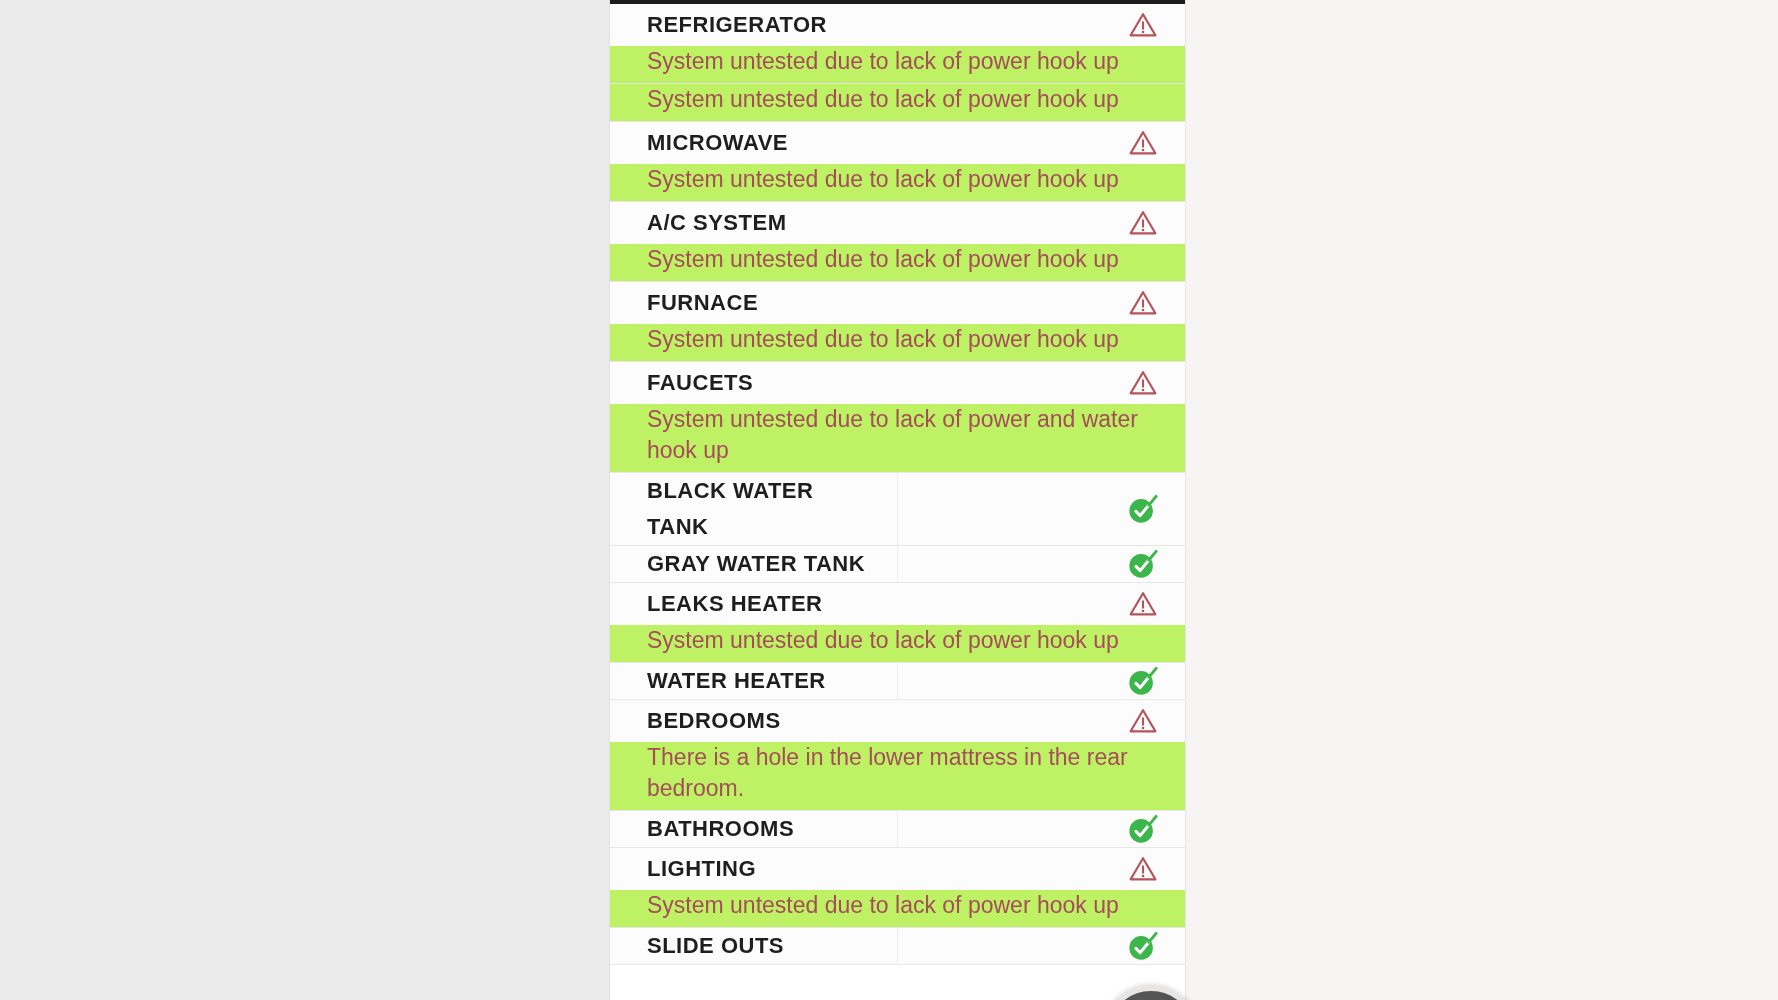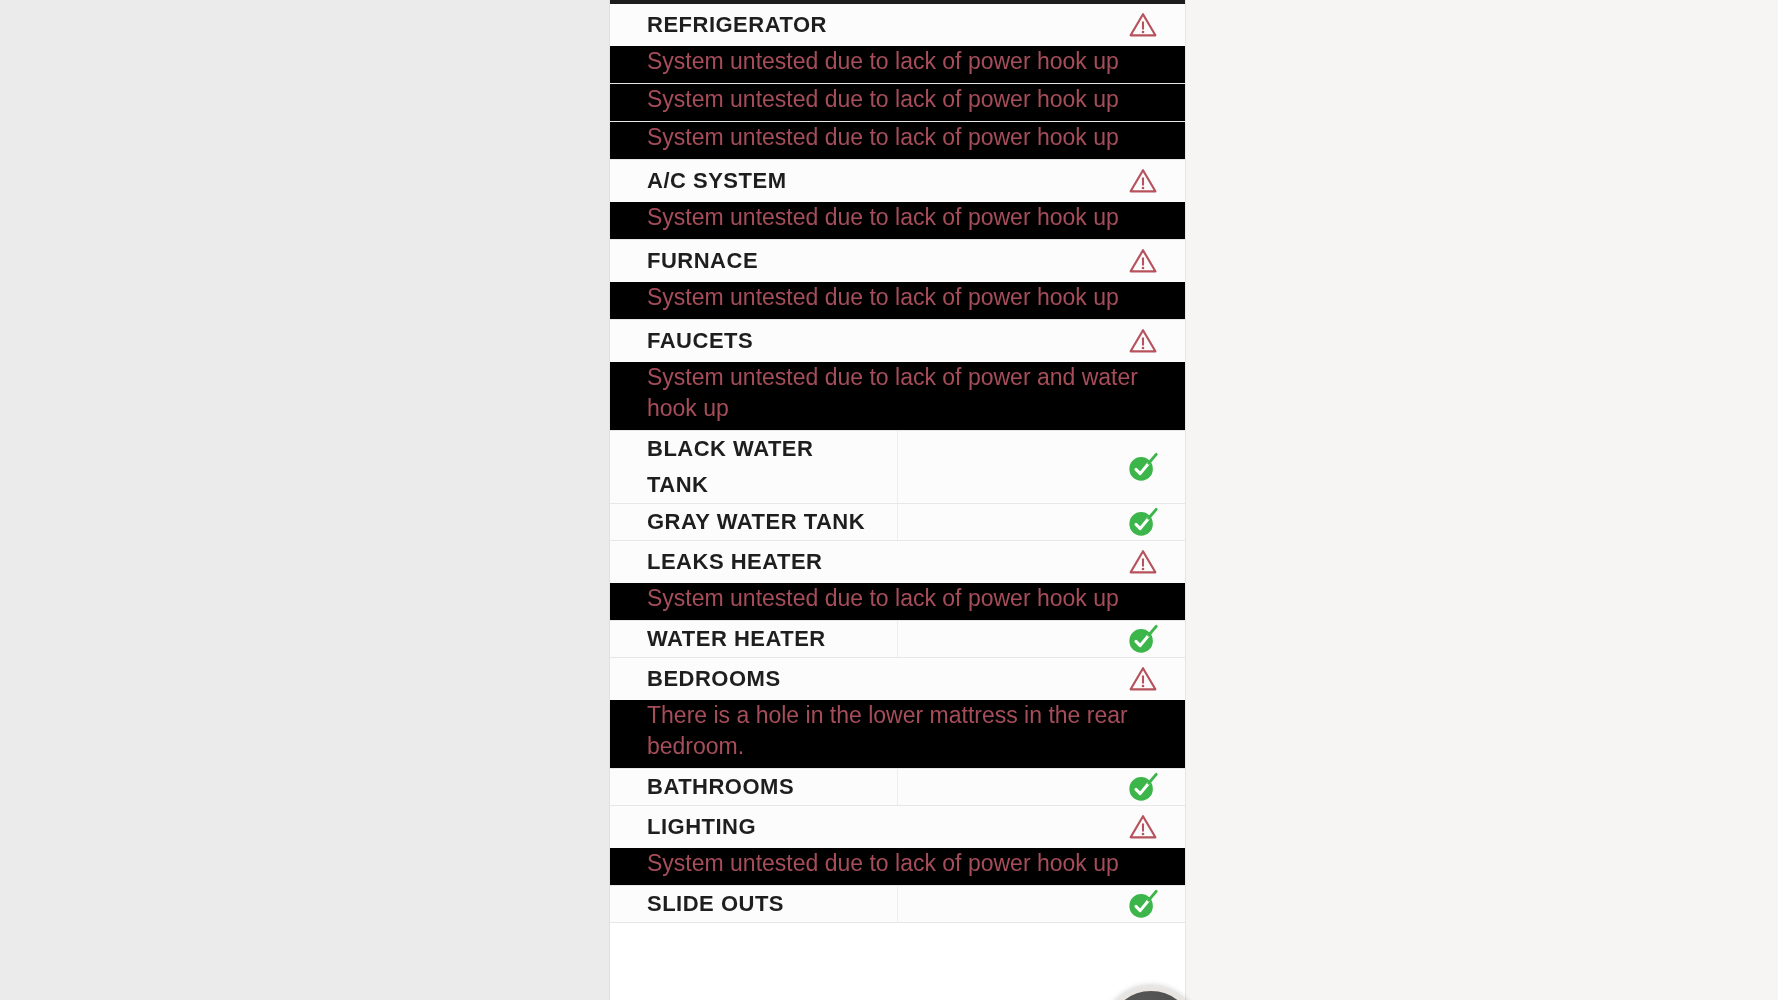--- a/index.html
+++ b/index.html
@@ -43,21 +43,21 @@
   }
   .pass .label-cell > span { display:block; }
   .status-cell {
     position:absolute; right:26px; top:50%;
     width:32px; height:34px; margin-top:-17px;
     display:flex; align-items:center; justify-content:center;
   }
   .note {
     padding:0 30px 6px 37px;
     font-size:23px; line-height:31px; color:#a64d5a;
-    white-space:pre-line; background:#000000;
+    white-space:pre-line; background:#bef264;
   }
   .fab-circle {
     position:absolute; left:1103px; top:986px;
     width:96px; height:96px; border-radius:50%;
     background:radial-gradient(circle at 40% 30%, #5a5a5a, #454545);
     border:5px solid #e7e4e1;
     box-shadow:0 0 6px rgba(0,0,0,0.25);
   }
   svg { display:block; }
 </style>
@@ -81,20 +81,30 @@
           </div>
     </div>
   <div class="note">System untested due to lack of power hook up</div>
       </div>
 
   <div class="item warn">
   <div class="note">System untested due to lack of power hook up</div>
       </div>
 
   <div class="item warn">
+    <div class="label-row">
+      <div class="label-cell"><span>MICROWAVE</span></div>
+      <div class="status-cell">
+            <svg width="30" height="28" viewBox="0 0 32 29">
+              <path d="M16 3 L29.2 25.5 L2.8 25.5 Z" fill="none" stroke="#b5525c" stroke-width="2.3" stroke-linejoin="round"></path>
+              <line x1="16" y1="11.5" x2="16" y2="18.5" stroke="#b5525c" stroke-width="2.2" stroke-linecap="round"></line>
+              <circle cx="16" cy="22" r="1.4" fill="#b5525c"></circle>
+            </svg>
+          </div>
+    </div>
   <div class="note">System untested due to lack of power hook up</div>
       </div>
 
   <div class="item warn">
     <div class="label-row">
       <div class="label-cell"><span>A/C SYSTEM</span></div>
       <div class="status-cell">
             <svg width="30" height="28" viewBox="0 0 32 29">
               <path d="M16 3 L29.2 25.5 L2.8 25.5 Z" fill="none" stroke="#b5525c" stroke-width="2.3" stroke-linejoin="round"></path>
               <line x1="16" y1="11.5" x2="16" y2="18.5" stroke="#b5525c" stroke-width="2.2" stroke-linecap="round"></line>

